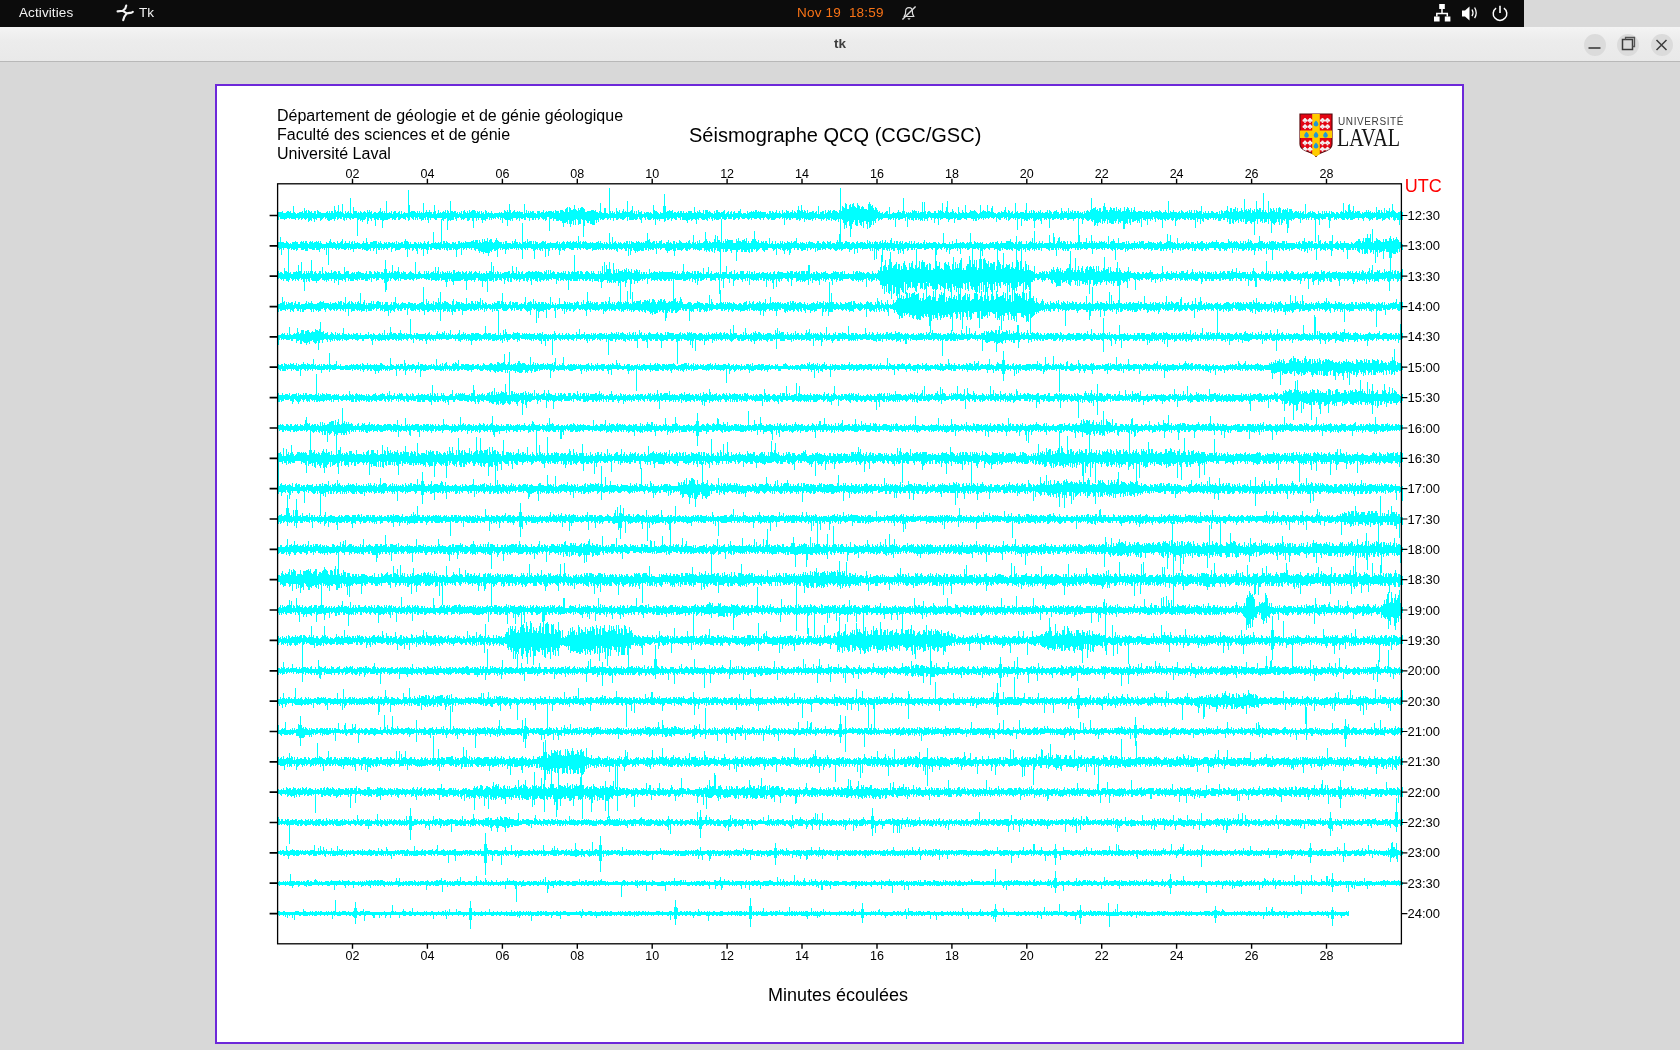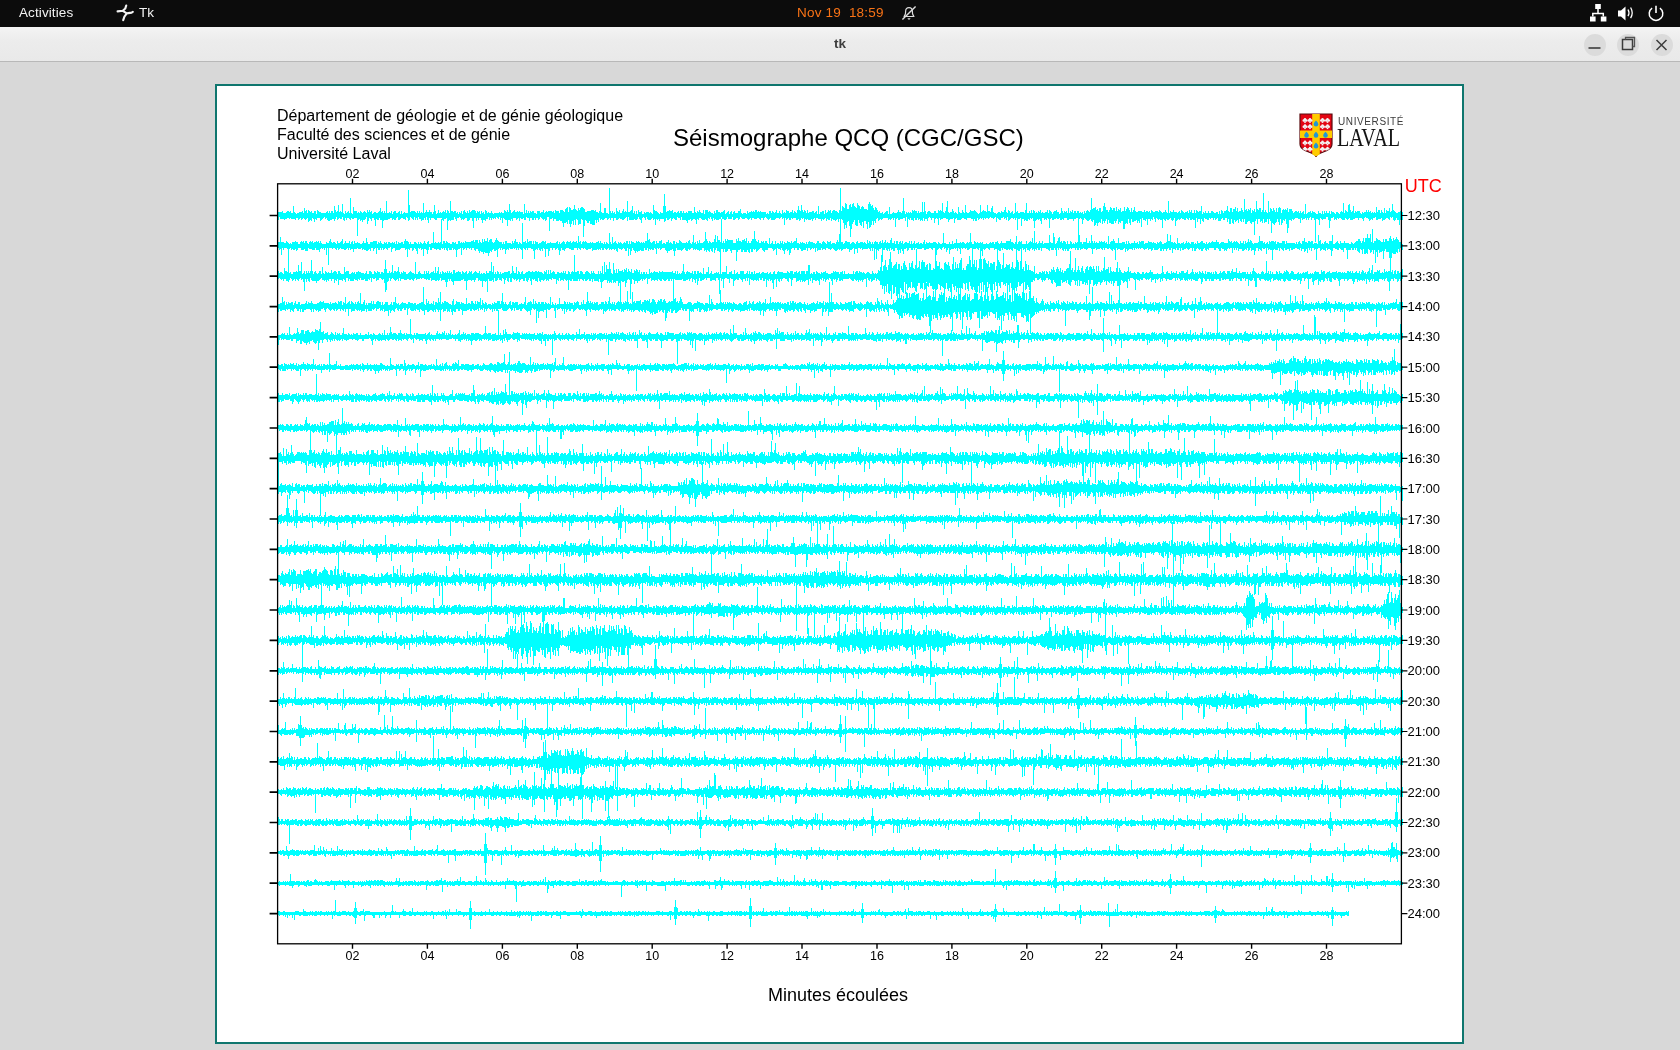--- a/index.html
+++ b/index.html
@@ -1,27 +1,27 @@
 <!DOCTYPE html>
 <html><head><meta charset="utf-8"><title>tk</title>
 <style>
 * { margin:0; padding:0; box-sizing:border-box; }
 html,body { width:1680px; height:1050px; overflow:hidden; background:#d9d9d9; font-family:"Liberation Sans", sans-serif; }
-#topbar { position:absolute; left:0; top:0; width:1680px; height:27px; background:#0c0c0c; color:#f2f2f2; }
+#topbar { position:absolute; left:0; top:0; width:1524px; height:27px; background:#0c0c0c; color:#f2f2f2; }
 #topbar .act { position:absolute; left:19px; top:5px; font-size:13.5px; letter-spacing:0.1px; }
 #topbar .tkt { position:absolute; left:139px; top:5px; font-size:13.5px; }
 #topbar .clock { position:absolute; left:797px; top:5px; font-size:13.5px; letter-spacing:0.2px; color:#f97316; }
 #titlebar { position:absolute; left:0; top:27px; width:1680px; height:35px; background:linear-gradient(#f4f4f4,#ececec 40%,#e9e9e9); border-bottom:1px solid #b8b8b8; }
 #titlebar .t { position:absolute; width:100%; text-align:center; top:9px; font-size:13.5px; font-weight:bold; color:#3d3d3d; }
 .wbtn { position:absolute; top:34px; width:22px; height:22px; border-radius:50%; background:#dbdbdb; }
 #main { position:absolute; left:0; top:62px; width:1680px; height:988px; background:#d8d8d8; }
-#canvas { position:absolute; left:215px; top:84px; width:1249px; height:960px; background:#fff; border:2px solid #0f766e; }
+#canvas { position:absolute; left:215px; top:84px; width:1249px; height:960px; background:#fff; border:2px solid #6d28d9; }
 #hdr { position:absolute; left:60px; top:20px; font-size:16px; line-height:19px; color:#000; }
 #title { position:absolute; left:0; top:0; width:1249px; text-align:center; }
-#title span { position:absolute; left:456px; top:38px; font-size:24px; white-space:nowrap; }
+#title span { position:absolute; left:472px; top:38px; font-size:20px; white-space:nowrap; }
 #xlab { position:absolute; left:551px; top:899px; font-size:18px; }
 </style></head>
 <body>
 <div id="topbar">
   <span class="act">Activities</span>
   <svg width="18" height="20" viewBox="0 0 18 20" style="position:absolute;left:116px;top:4px">
 <g stroke="#f2f2f2" stroke-width="2.1" fill="none" stroke-linecap="round" stroke-linejoin="round">
 <path d="M10.2 1.6 L9.3 4.4 M9.3 4.4 L6.8 6.8 M6.8 6.8 L1.6 7.4 M6.8 6.8 L10.8 9.4 M10.8 9.4 L15.6 8.6 M15.6 8.6 L16.8 7.8 M10.8 9.4 L8.4 12.6 M8.4 12.6 L7.2 16.2"></path>
 </g>
 </svg>

